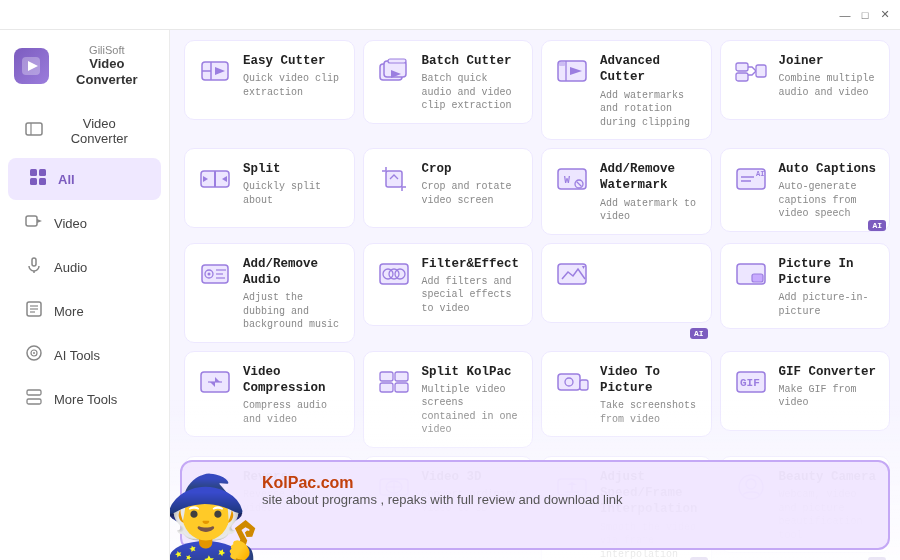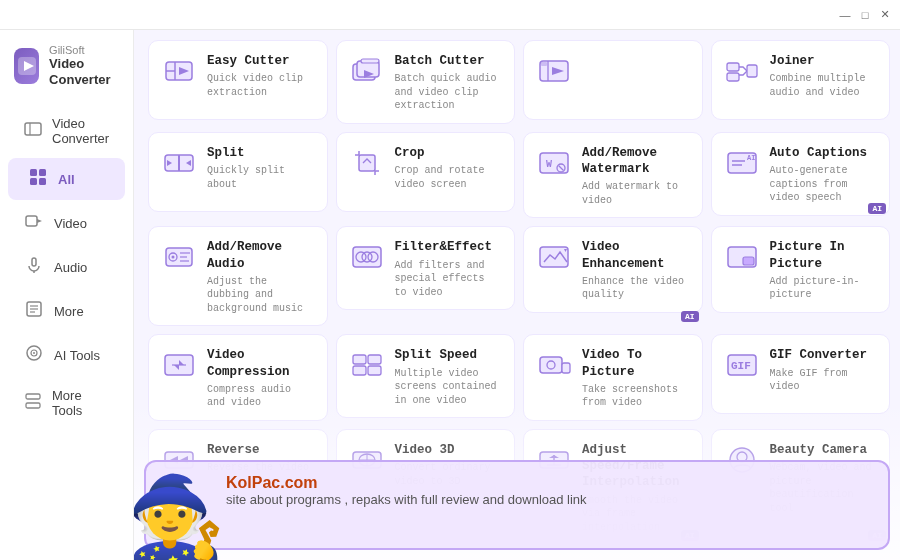--- a/index.html
+++ b/index.html
@@ -38,27 +38,28 @@
       cursor: pointer;
     }
     
     .app-layout {
       display: flex;
       flex: 1;
       overflow: hidden;
     }
     
     .sidebar {
-      width: 134px;
+      width: 170px;
       background: #fff;
       display: flex;
       flex-direction: column;
       padding: 0;
       border-right: 1px solid #ebebeb;
       flex-shrink: 0;
+      text-align: center;
     }
     .sidebar-logo {
       display: flex;
       align-items: center;
       padding: 14px 14px 14px 14px;
       gap: 10px;
     }
     .logo-icon {
       width: 36px;
       height: 36px;
@@ -386,20 +387,24 @@
           <div class="tool-card-wrapper">
             <div class="tool-card">
               <div class="tool-card-icon">
                 <svg width="34" height="34" viewBox="0 0 34 34" fill="none">
       <rect x="3" y="7" width="28" height="20" rx="3" fill="#ede6ff" stroke="#9b7ee0" stroke-width="1.5"></rect>
       <line x1="11" y1="7" x2="11" y2="27" stroke="#9b7ee0" stroke-width="1.3"></line>
       <polygon points="15,13 27,17 15,21" fill="#9b7ee0"></polygon>
       <rect x="4" y="8" width="6" height="4" rx="1" fill="#9b7ee0" opacity="0.4"></rect>
     </svg>
               </div>
+              <div class="tool-card-info">
+                <div class="tool-card-title">Advanced Cutter</div>
+                <div class="tool-card-desc">Add watermarks and rotation during clipping</div>
+              </div>
             </div>
           </div>
           <div class="tool-card-wrapper">
             <div class="tool-card">
               <div class="tool-card-icon">
                 <svg width="34" height="34" viewBox="0 0 34 34" fill="none">
       <rect x="2" y="9" width="12" height="8" rx="2" fill="#ede6ff" stroke="#9b7ee0" stroke-width="1.3"></rect>
       <rect x="2" y="19" width="12" height="8" rx="2" fill="#ede6ff" stroke="#9b7ee0" stroke-width="1.3"></rect>
       <path d="M14 13h4l4 4-4 4h-4" fill="none" stroke="#9b7ee0" stroke-width="1.4"></path>
       <rect x="22" y="11" width="10" height="12" rx="2" fill="#ede6ff" stroke="#9b7ee0" stroke-width="1.3"></rect>
@@ -514,24 +519,20 @@
           </div>
           <div class="tool-card-wrapper">
             <div class="tool-card">
               <div class="tool-card-icon">
                 <svg width="34" height="34" viewBox="0 0 34 34" fill="none">
       <rect x="3" y="7" width="28" height="20" rx="3" fill="#ede6ff" stroke="#9b7ee0" stroke-width="1.5"></rect>
       <path d="M7 22 L13 15 L18 19 L23 12 L30 22" fill="none" stroke="#9b7ee0" stroke-width="1.5"></path>
       <polygon points="27,9 30,9 28.5,12" fill="#9b7ee0"></polygon>
     </svg>
               </div>
-              <div class="tool-card-info">
-                <div class="tool-card-title">Video Enhancement</div>
-                <div class="tool-card-desc">Enhance the video quality</div>
-              </div>
               <div class="ai-badge">AI</div>
             </div>
           </div>
           <div class="tool-card-wrapper">
             <div class="tool-card">
               <div class="tool-card-icon">
                 <svg width="34" height="34" viewBox="0 0 34 34" fill="none">
       <rect x="3" y="7" width="28" height="20" rx="3" fill="#ede6ff" stroke="#9b7ee0" stroke-width="1.5"></rect>
       <rect x="18" y="17" width="11" height="8" rx="2" fill="#c8aaff" stroke="#9b7ee0" stroke-width="1.2"></rect>
     </svg>
@@ -562,21 +563,21 @@
             <div class="tool-card">
               <div class="tool-card-icon">
                 <svg width="34" height="34" viewBox="0 0 34 34" fill="none">
       <rect x="3" y="7" width="13" height="9" rx="2" fill="#ede6ff" stroke="#9b7ee0" stroke-width="1.3"></rect>
       <rect x="18" y="7" width="13" height="9" rx="2" fill="#ede6ff" stroke="#9b7ee0" stroke-width="1.3"></rect>
       <rect x="3" y="18" width="13" height="9" rx="2" fill="#ede6ff" stroke="#9b7ee0" stroke-width="1.3"></rect>
       <rect x="18" y="18" width="13" height="9" rx="2" fill="#ede6ff" stroke="#9b7ee0" stroke-width="1.3"></rect>
     </svg>
               </div>
               <div class="tool-card-info">
-                <div class="tool-card-title">Split Speed</div>
+                <div class="tool-card-title">Split KolPac</div>
                 <div class="tool-card-desc">Multiple video screens contained in one video</div>
               </div>
             </div>
           </div>
           <div class="tool-card-wrapper">
             <div class="tool-card">
               <div class="tool-card-icon">
                 <svg width="34" height="34" viewBox="0 0 34 34" fill="none">
       <rect x="3" y="9" width="22" height="16" rx="3" fill="#ede6ff" stroke="#9b7ee0" stroke-width="1.5"></rect>
       <circle cx="14" cy="17" r="4" fill="none" stroke="#9b7ee0" stroke-width="1.3"></circle>

